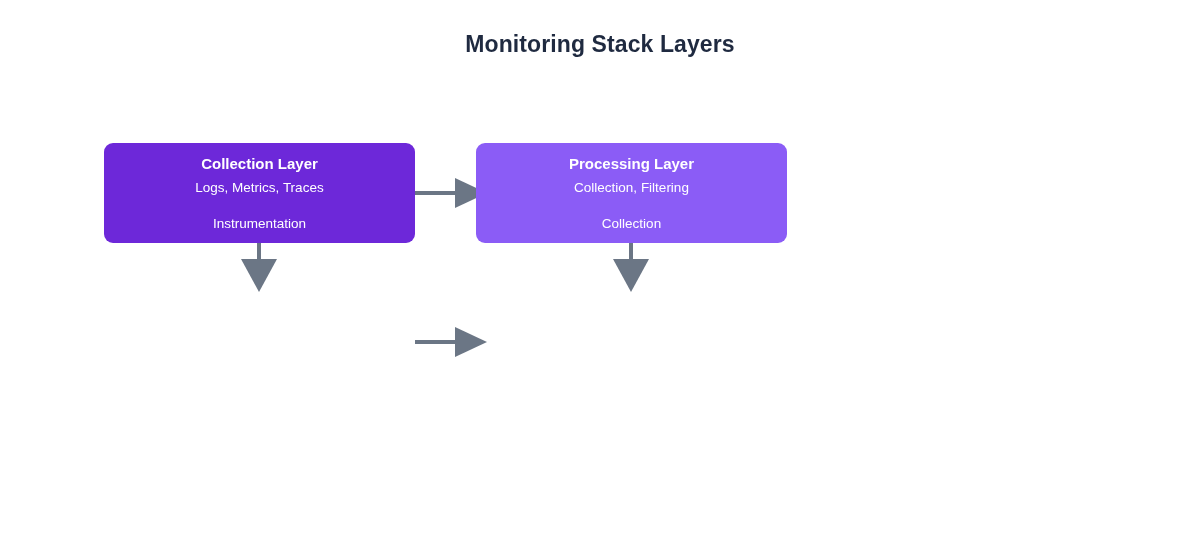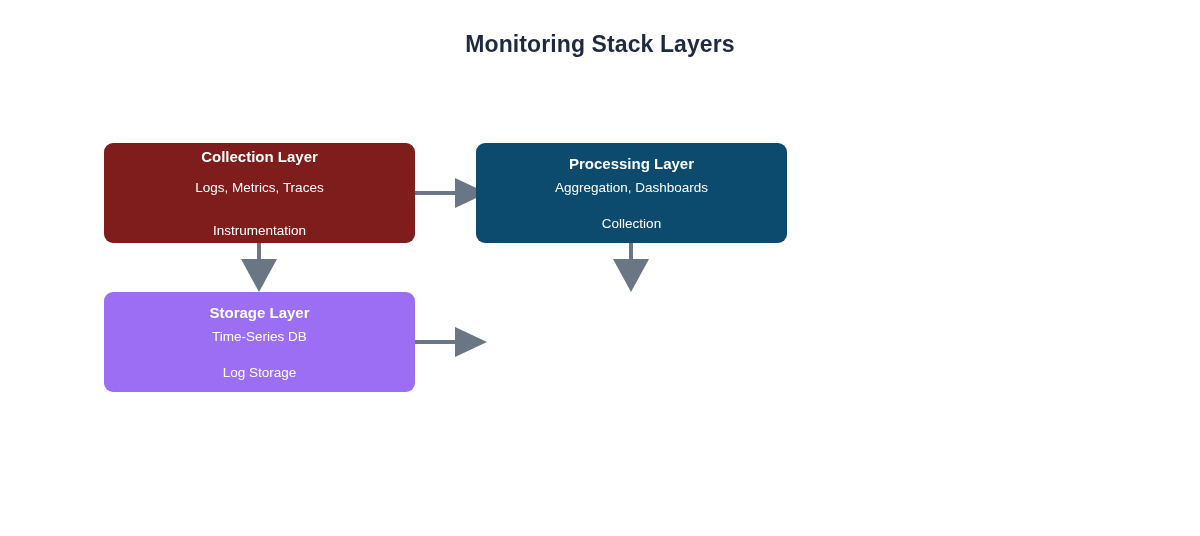--- a/index.html
+++ b/index.html
@@ -102,32 +102,27 @@
       <line x1="259" y1="243" x2="259" y2="262" stroke="#6b7685" stroke-width="4"></line>
       <polygon points="241,259 277,259 259,292" fill="#6b7685"></polygon>
     </g>
 
     <g>
       <line x1="631" y1="243" x2="631" y2="262" stroke="#6b7685" stroke-width="4"></line>
       <polygon points="613,259 649,259 631,292" fill="#6b7685"></polygon>
     </g>
   </svg>
 
-  <div class="node-box" id="node-collection" style="background: #7f1d1d; color: rgb(255, 255, 255); gap: 7px;">
+  <div class="node-box" id="node-collection" style="background: #6d28d9; color: rgb(255, 255, 255);">
     <div class="node-title">Collection Layer</div>
     <div class="node-line">Logs, Metrics, Traces</div>
     <div class="node-line">Instrumentation</div>
   </div>
 
-  <div class="node-box" id="node-processing" style="background: #0c4a6e; color: rgb(255, 255, 255);">
+  <div class="node-box" id="node-processing" style="background: #8b5cf6; color: rgb(255, 255, 255);">
     <div class="node-title">Processing Layer</div>
-    <div class="node-line">Aggregation, Dashboards</div>
+    <div class="node-line">Collection, Filtering</div>
     <div class="node-line">Collection</div>
   </div>
 
-  <div class="node-box" id="node-storage" style="background: rgb(155, 110, 243); color: rgb(255, 255, 255);">
-    <div class="node-title">Storage Layer</div>
-    <div class="node-line">Time-Series DB</div>
-    <div class="node-line">Log Storage</div>
-  </div>
 
 
 </div>
 
 </body></html>

